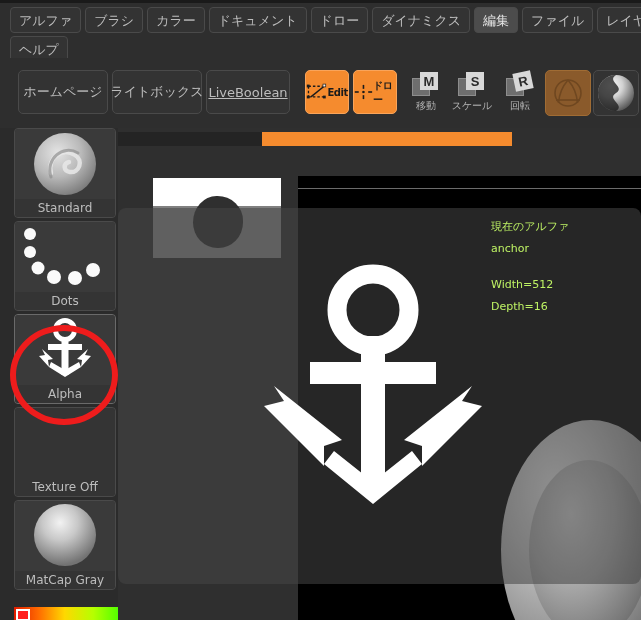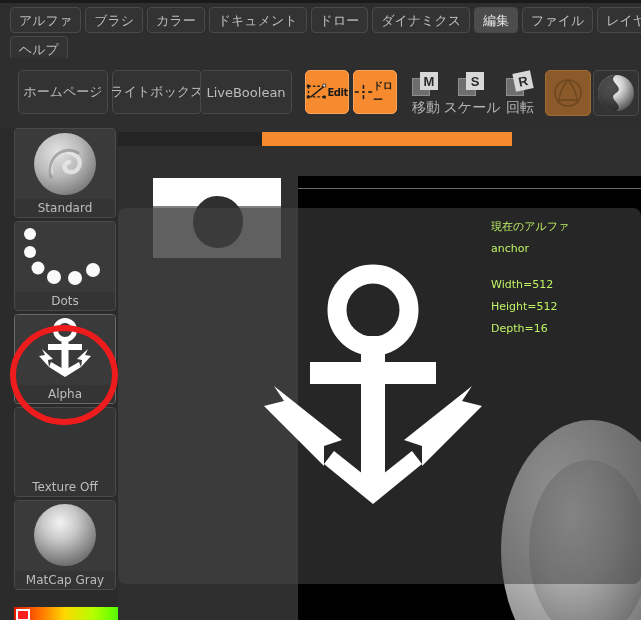--- a/index.html
+++ b/index.html
@@ -30,21 +30,21 @@
   .tb-icon{position:absolute;top:14px;width:44px;height:46px;cursor:pointer;
            display:flex;flex-direction:column;align-items:center;justify-content:flex-start;}
   .tb-icon .glyphbox{position:relative;width:28px;height:26px;}
   .tb-icon .sq-back{position:absolute;left:0;top:6px;width:16px;height:16px;
                     background:#6e6e6e;border:1px solid #8d8d8d;}
   .tb-icon .sq-front{position:absolute;left:8px;top:0;width:18px;height:18px;
                      background:#d8d8d8;color:#2a2a2a;font-size:13px;font-weight:bold;
                      display:flex;align-items:center;justify-content:center;
                      font-family:"Liberation Sans",sans-serif;}
   .tb-icon .sq-front.rot{transform:rotate(-12deg);}
-  .tb-icon .cap{color:#b5b5b5;font-size:14px;margin-top:1px;white-space:nowrap;}
+  .tb-icon .cap{color:#b5b5b5;font-size:10px;margin-top:1px;white-space:nowrap;}
   .tb-persp{position:absolute;top:12px;width:44px;height:44px;border-radius:5px;
             background:#8a5a2b;border:1px solid #a06c34;cursor:pointer;
             display:flex;align-items:center;justify-content:center;}
   .tb-mat{position:absolute;top:12px;width:44px;height:44px;border-radius:5px;
           background:#333;border:1px solid #4a4a4a;cursor:pointer;
           display:flex;align-items:center;justify-content:center;overflow:hidden;}
 
   
   .sidebar{position:absolute;left:14px;top:128px;width:100px;}
   .sb-item{position:relative;width:100px;margin-bottom:3px;border:1px solid #4a4a4a;
@@ -119,21 +119,21 @@
     </div>
     <div class="menurow">
       <div class="menu-item">ヘルプ</div>
     </div>
   </div>
 
   <div class="toolbar">
 
     <div class="tb-btn" style="left:18px;width:90px;">ホームページ</div>
     <div class="tb-btn" style="left:112px;width:90px;">ライトボックス</div>
-    <div class="tb-btn" style="left:200px;width:92px;">LiveBoolean</div>
+    <div class="tb-btn" style="left:206px;width:84px;text-decoration:underline;">LiveBoolean</div>
 
     <div class="tb-orange" style="left:305px;">
       <svg width="26" height="20" viewBox="0 0 26 20">
         <g stroke="#1b1b1b" stroke-width="1.6" fill="none" stroke-dasharray="3,2.4">
           <path d="M3 3 H20"></path>
             <path d="M3 3 V16"></path>
             <path d="M3 16 H22"></path>
         </g>
         <path d="M6 16 L22 3" stroke="#1b1b1b" stroke-width="1.8" fill="none"></path>
         <rect x="1" y="1" width="3.4" height="3.4" fill="#1b1b1b"></rect>
@@ -312,20 +312,19 @@
         <path d="M76 208 L16 148 L36 143 L26 128 L94 182 L76 188 Z"></path>
         <path d="M174 208 L234 148 L214 143 L224 128 L156 182 L174 188 Z"></path>
       </g>
     </svg>
 
     <div class="alpha-info">
       <div>現在のアルファ</div>
       <div>anchor</div>
       <div class="gap"></div>
       <div>Width=512</div>
-      <div>Height=512</div>
       <div>Depth=16</div>
     </div>
   </div>
 
   <div class="annot"></div>
 
 </div>
 
 </body></html>

